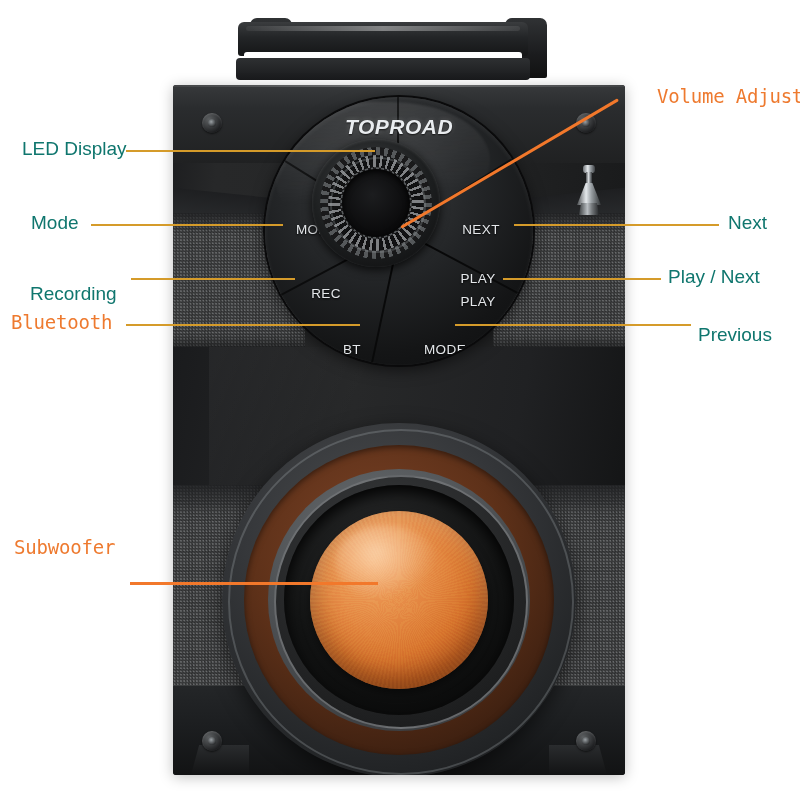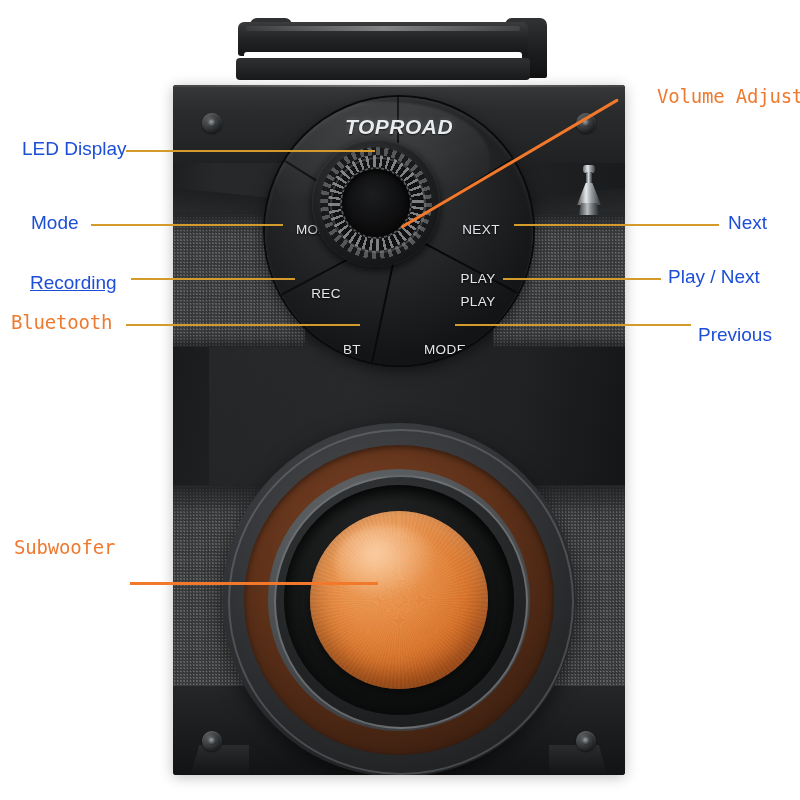--- a/index.html
+++ b/index.html
@@ -249,21 +249,21 @@
   .foot{
     position:absolute;bottom:0;width:58px;height:30px;
     background:linear-gradient(180deg,#2a2c2e,#121314);
   }
   .foot.l{left:18px;clip-path:polygon(14% 0,100% 0,100% 100%,0 100%);}
   .foot.r{right:18px;clip-path:polygon(0 0,86% 0,100% 100%,0 100%);}
 
   
   .ann{position:absolute;white-space:nowrap;}
   .ann .txt{position:absolute;white-space:nowrap;}
-  .gold .txt{color:#1d4ed8;font-family:"Liberation Sans",sans-serif;font-size:19px;font-weight:400;text-align:right;}
+  .gold .txt{color:#0f766e;font-family:"Liberation Sans",sans-serif;font-size:19px;font-weight:400;text-align:right;}
   .orange .txt{color:#ee7a2f;font-family:"DejaVu Sans Mono",monospace;font-size:19px;font-weight:400;letter-spacing:-0.2px;}
   .leader{position:absolute;height:2px;background:#d59b2a;}
   .leader.orange-line{background:#f2782b;height:3px;}
   .diag-leader{position:absolute;height:3px;background:#f2782b;transform-origin:0 50%;border-radius:2px;}
 </style>
 </head>
 <body>
 
 <div id="stage">
 
@@ -359,21 +359,21 @@
     <span class="txt" style="left:22px;top:138px;">LED Display</span>
     <span class="leader" style="left:126px;top:150px;width:249px;"></span>
   </div>
 
   <div class="ann gold">
     <span class="txt" style="left:31px;top:212px;">Mode</span>
     <span class="leader" style="left:91px;top:224px;width:192px;"></span>
   </div>
 
   <div class="ann gold">
-    <span class="txt" style="left:30px;top:272px;text-decoration:underline;">Recording</span>
+    <span class="txt" style="left:30px;top:283px;">Recording</span>
     <span class="leader" style="left:131px;top:278px;width:164px;"></span>
   </div>
 
   <div class="ann orange">
     <span class="txt" style="left:11px;top:311px;">Bluetooth</span>
     <span class="leader" style="left:126px;top:324px;width:234px;"></span>
   </div>
 
   <div class="ann orange">
     <span class="txt" style="left:14px;top:536px;">Subwoofer</span>

